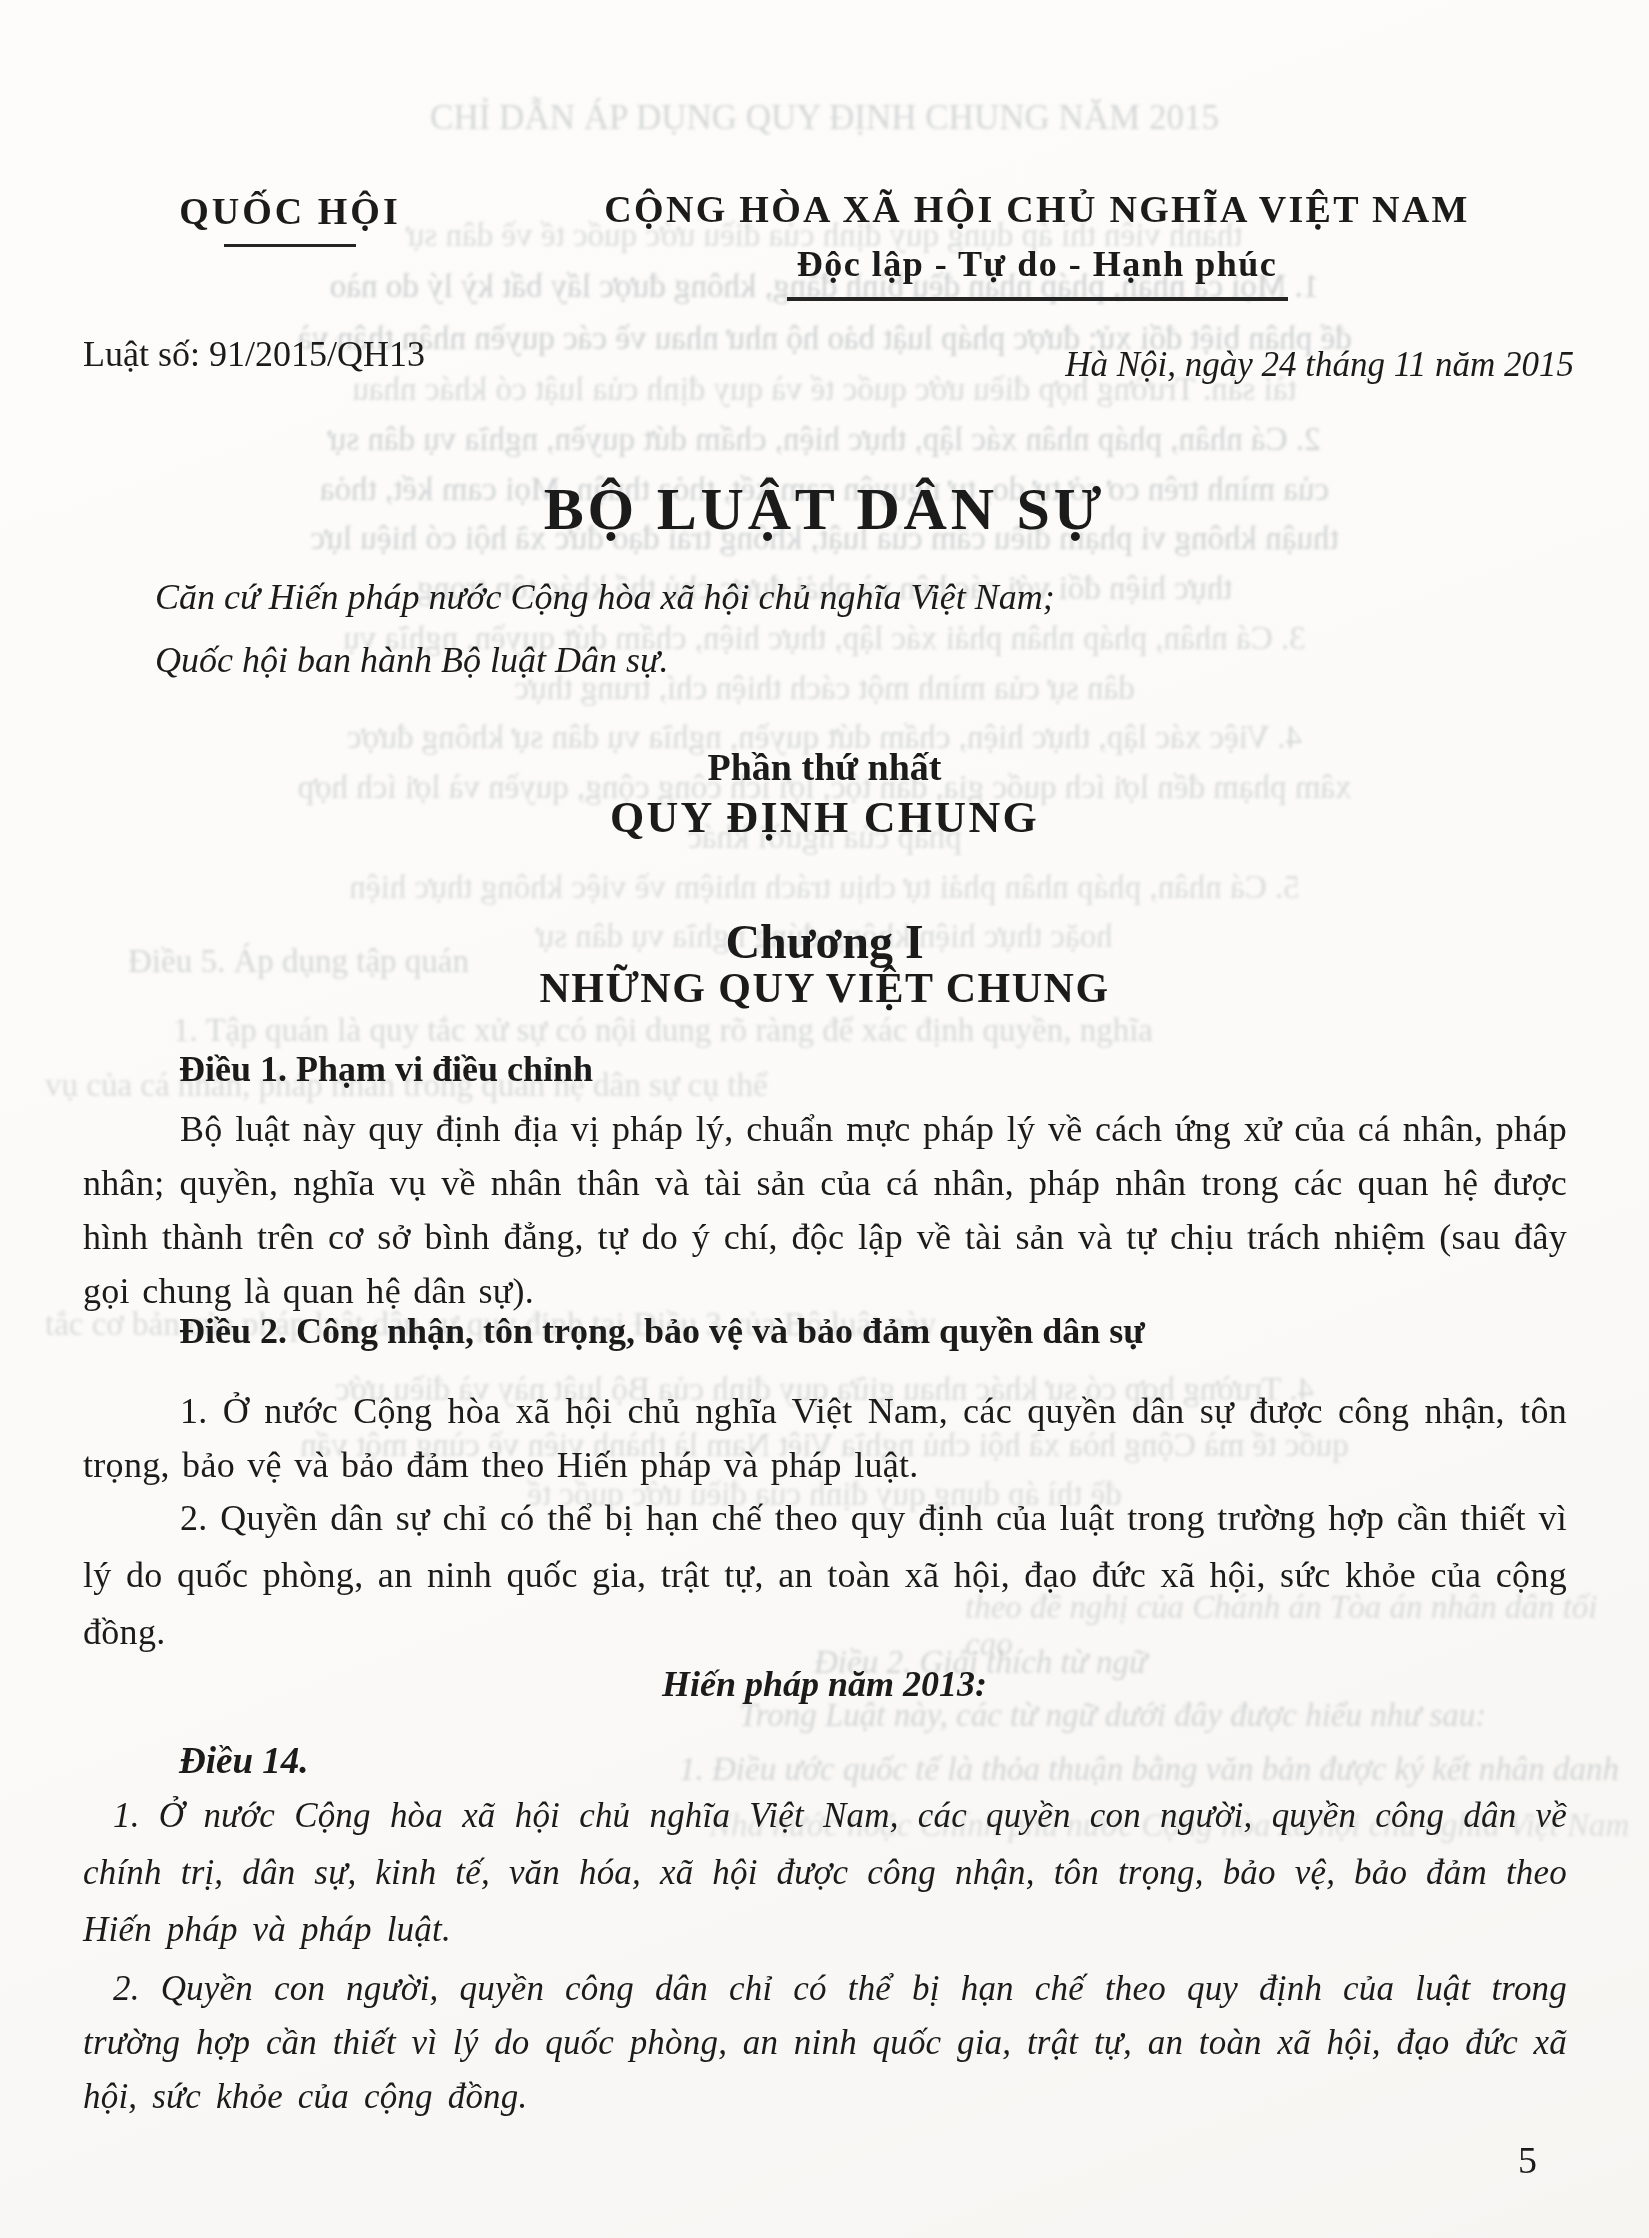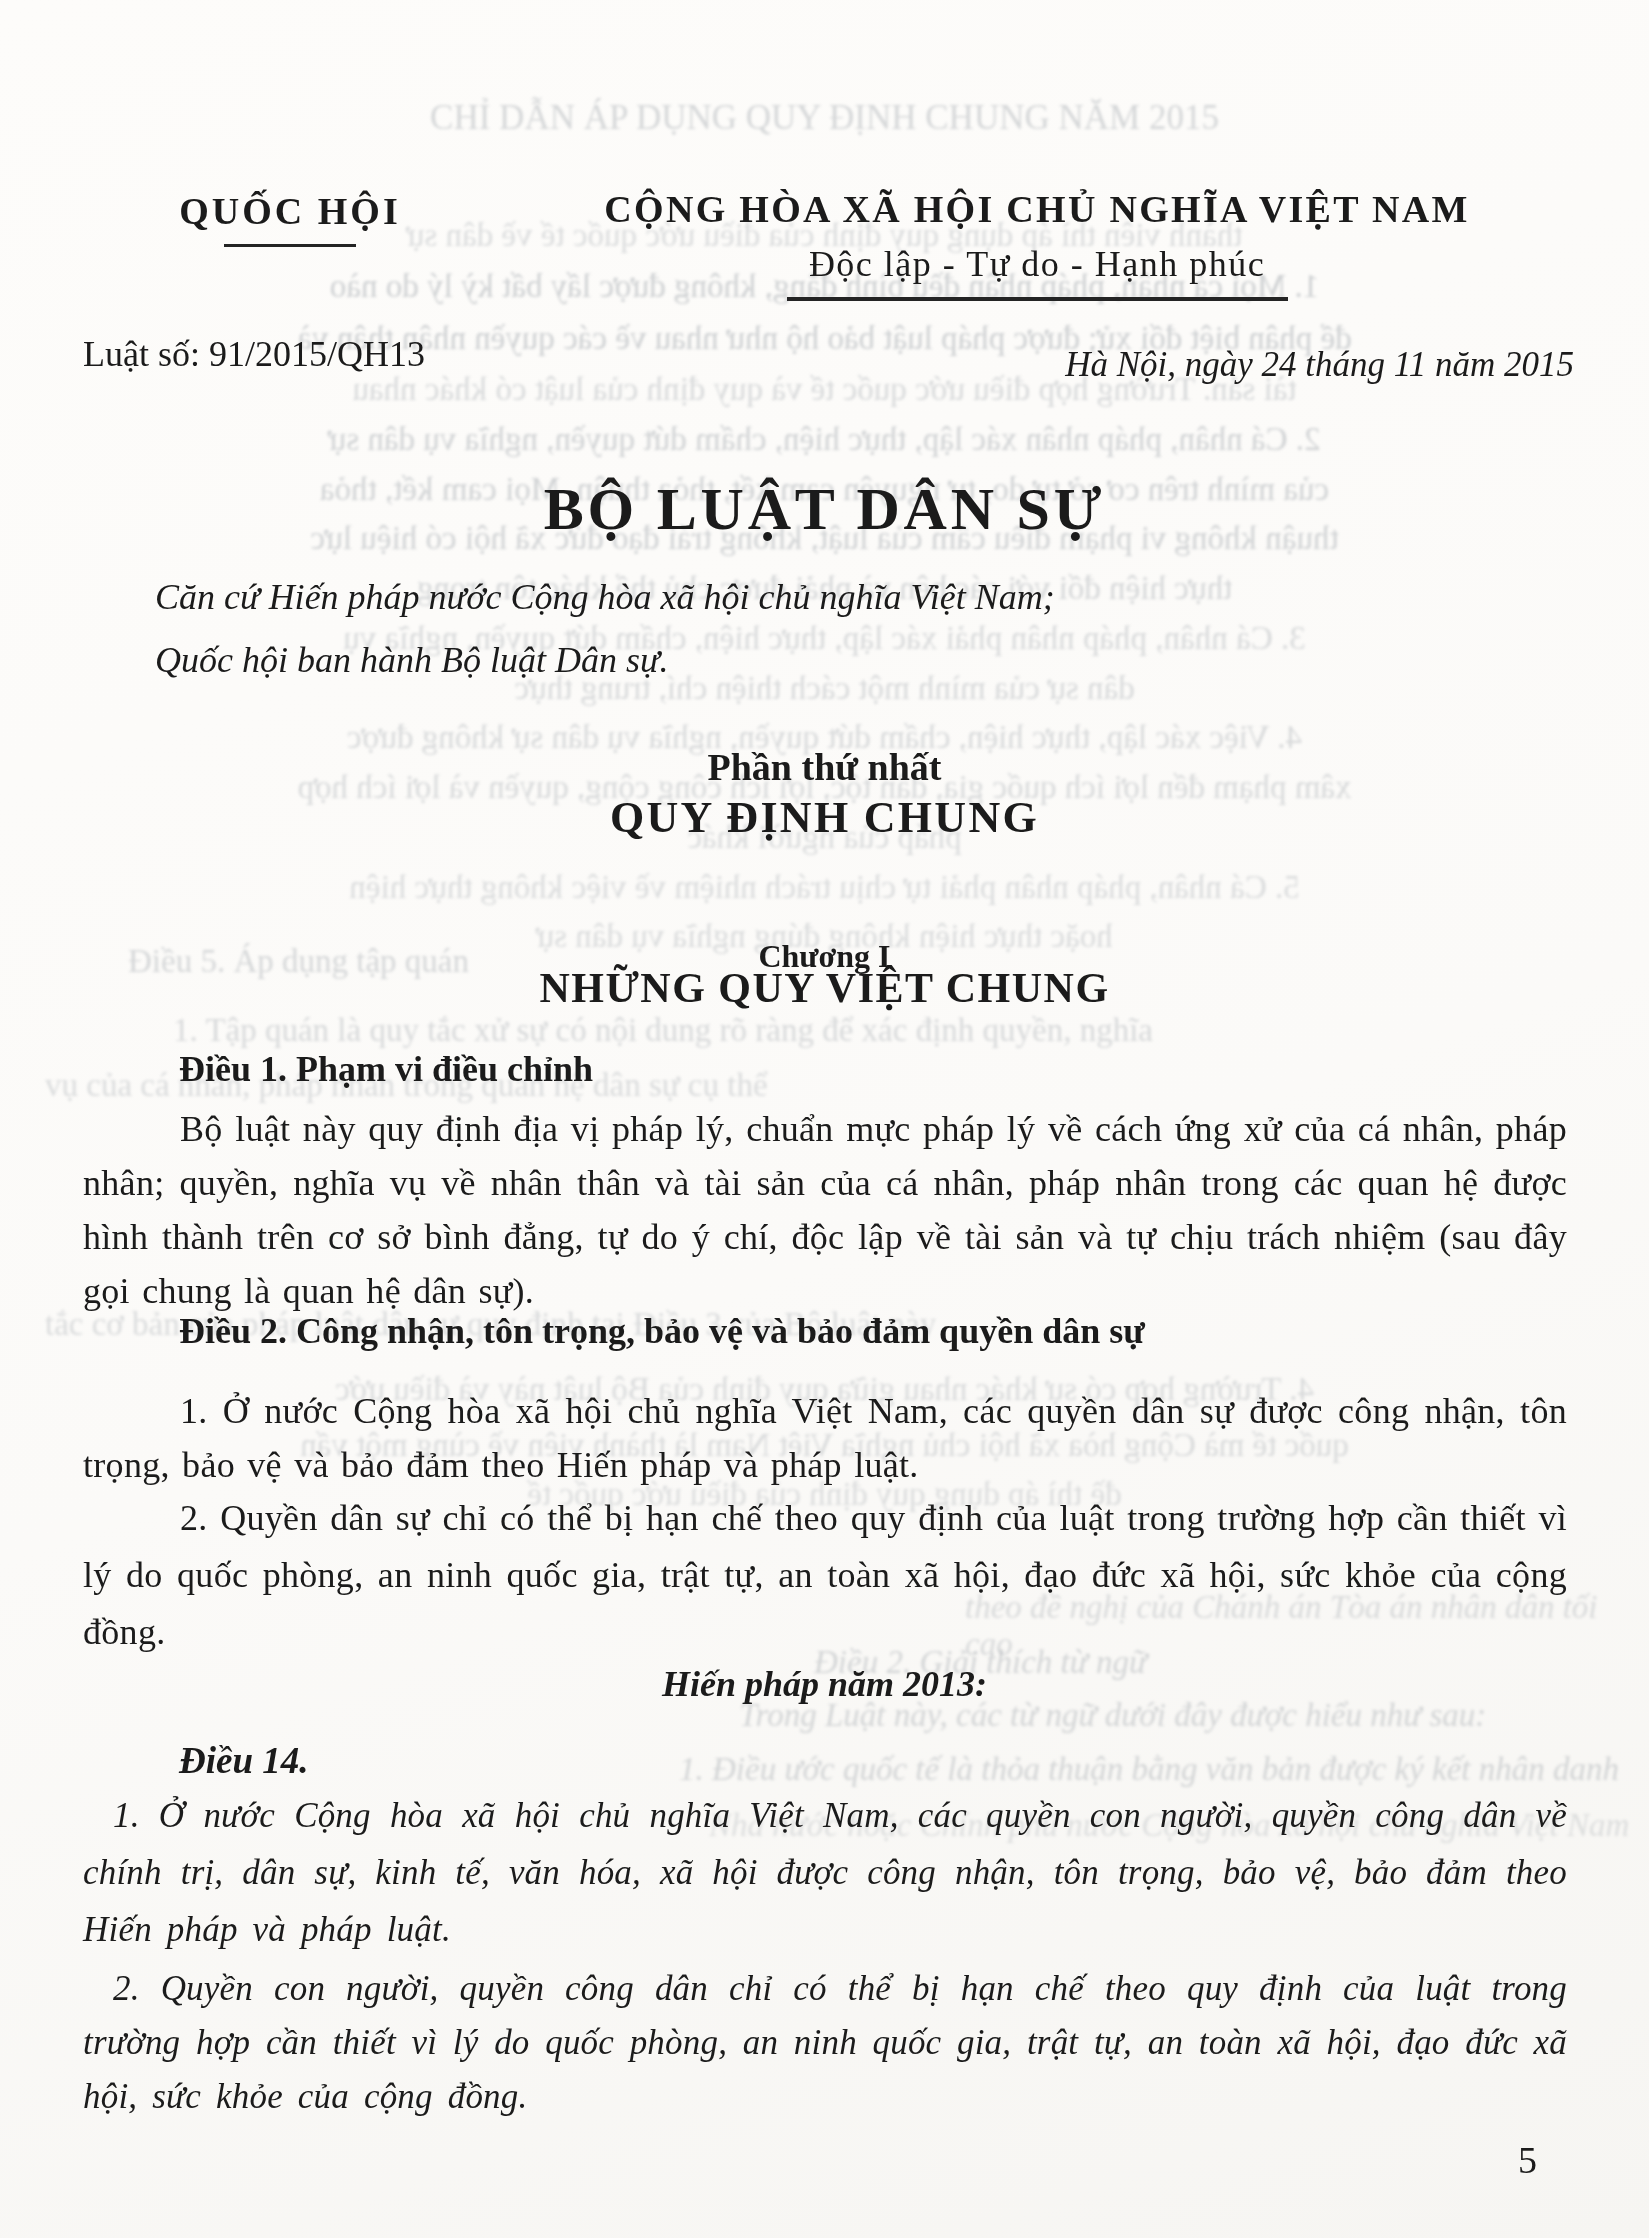--- a/index.html
+++ b/index.html
@@ -9,33 +9,33 @@
     font-family:"Liberation Serif","DejaVu Serif",serif;color:#1b1b1b;
   }
   .abs{position:absolute;}
   .ctr{left:0;right:0;text-align:center;}
 
   
   #hdr-left{top:189px;left:113px;width:354px;text-align:center;font-size:38px;font-weight:700;letter-spacing:3px;}
   .ul1{width:132px;height:3.8px;background:#242424;margin:10.6px auto 0;}
   #hdr-right{top:187px;left:498px;width:1078px;text-align:center;}
   #hdr-right .l1{font-size:38px;font-weight:700;letter-spacing:2.3px;}
-  #hdr-right .l2{font-size:36px;font-weight:400;letter-spacing:1.5px;margin-top:12px;}
+  #hdr-right .l2{font-size:36px;font-weight:700;letter-spacing:1.5px;margin-top:12px;}
   .ul2{width:501px;height:3.8px;background:#242424;margin:12px auto 0;}
   #law-no{top:333px;left:83px;font-size:36px;}
   #place-date{top:345px;right:75px;font-size:35px;font-style:italic;}
 
   
   #doc-title{top:475px;font-size:60px;font-weight:700;letter-spacing:3.8px;}
   #preamble{top:566px;left:155px;font-size:36px;font-style:italic;line-height:63px;}
 
   
   #part-label{top:745px;font-size:38px;font-weight:700;}
   #part-title{top:792px;font-size:44px;font-weight:700;letter-spacing:2.3px;}
-  #chap-label{top:938px;font-size:32px;font-weight:700;}
+  #chap-label{top:914px;font-size:48px;font-weight:700;}
   #chap-title{top:964px;font-size:42px;font-weight:700;letter-spacing:1.5px;}
 
   
   .art-h{left:179px;font-size:36px;font-weight:700;}
   #a1-h{top:1048px;}
   #a2-h{top:1310px;}
   .para{left:83px;width:1484px;text-align:justify;text-indent:97px;
         font-size:36px;line-height:54px;word-spacing:3px;letter-spacing:0.3px;}
   #a1-p0{top:1102px;}
   #a2-p0{top:1384px;}

